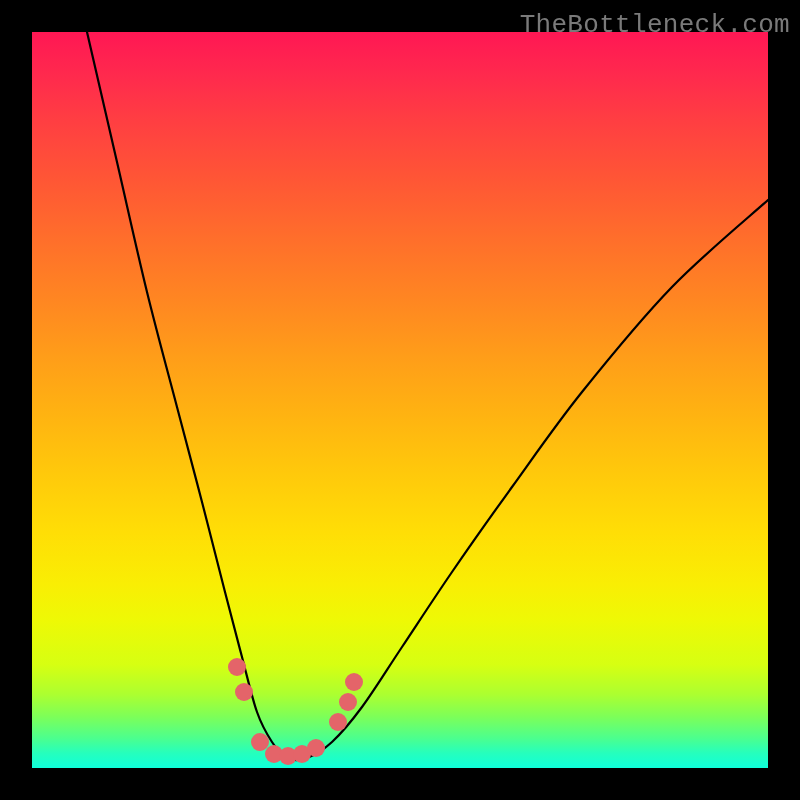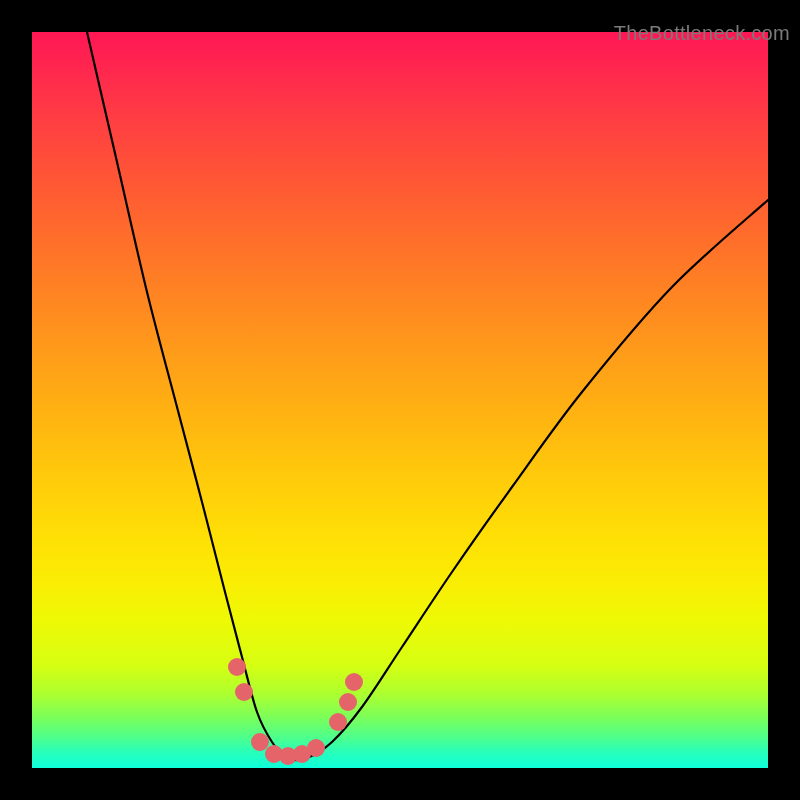--- a/index.html
+++ b/index.html
@@ -40,27 +40,28 @@
       #d6ff12 86%,
       #acff30 90%,
       #7dff58 93%,
       #4bff8f 96%,
       #25ffbd 98%,
       #0fffda 100%
     );
   }
   .watermark {
     position: absolute;
-    top: 22px;
+    top: 10px;
     right: 10px;
     color: #7a7a7a;
-    font-size: 20px;
+    font-size: 26px;
     font-weight: 400;
     letter-spacing: 0.3px;
     z-index: 20;
+    font-family: Liberation Mono, monospace;
   }
   svg.curve {
     position: absolute;
     left: 0; top: 0;
     width: 100%;
     height: 100%;
     z-index: 5;
   }
   svg.markers {
     position: absolute;

